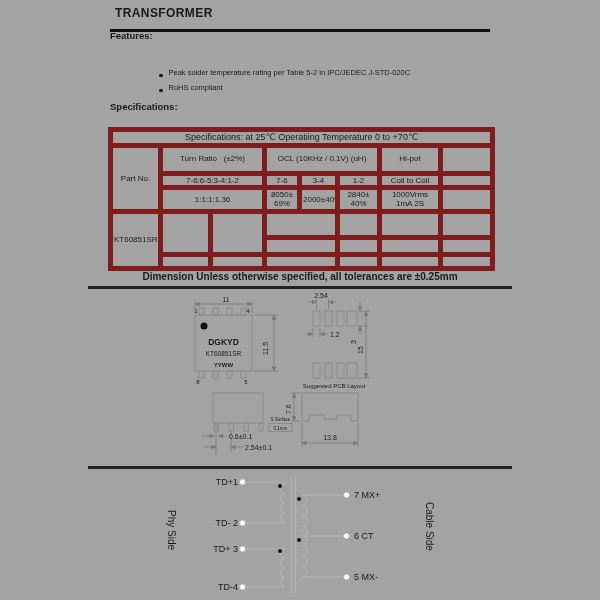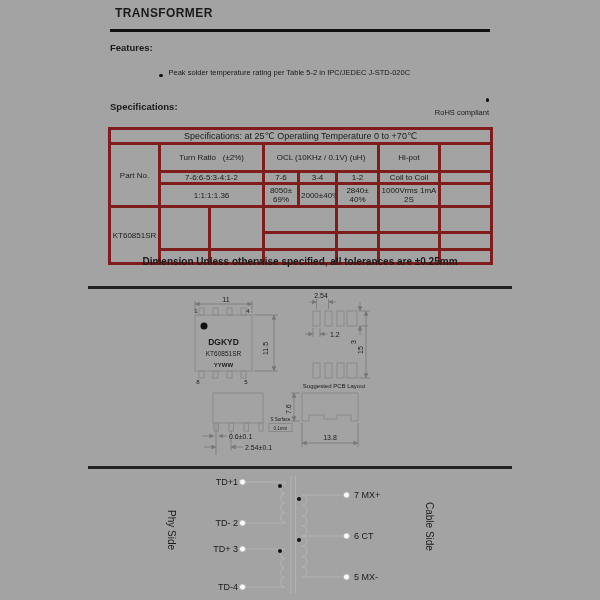--- a/index.html
+++ b/index.html
@@ -13,21 +13,21 @@
   .rule-mid{background:#222;height:2.5px;}
   .sec-heading{font-size:9.5px;font-weight:bold;}
   .bullet-row{display:flex;align-items:flex-end;gap:6px;font-size:7.5px;}
   .bullet-dot{width:3.5px;height:3.5px;border-radius:50%;background:#111;margin-top:2px;flex:0 0 auto;}
   .center-head{width:424px;text-align:center;font-size:10px;font-weight:bold;}
   table.spec{
     border-collapse:collapse;table-layout:fixed;width:382px;
     font-size:8px;color:#1a1a1a;border:1.5px solid #333;
   }
   table.spec td{
-    border:3px solid #7f1d1d;text-align:center;vertical-align:middle;
+    border:5px solid #7f1d1d;text-align:center;vertical-align:middle;
     padding:0 1px;line-height:1.18;overflow:hidden;
   }
   td.tbl-title{font-size:9px;}
   svg text{fill:#1a1a1a;}
   .ln{stroke:#8a8a8a;stroke-width:1;fill:none;}
   .dim{stroke:#7a7a7a;stroke-width:0.8;fill:none;}
   .dtxt{font-size:7px;}
   .tiny{font-size:4.5px;}
   .sl{stroke:#b3b3b3;stroke-width:1.1;fill:none;}
   .term{stroke:#b3b3b3;stroke-width:1;fill:#fff;}
@@ -35,26 +35,26 @@
   .side-label{font-size:10px;}
 </style>
 </head>
 <body>
 
 <div class="page">
 
   <div class="abs doc-title">TRANSFORMER</div>
   <div class="abs rule-thick" style="left:110px;top:29px;width:380px;"></div>
 
-  <div class="abs sec-heading" style="left:110px;top:42px;">Features:</div>
+  <div class="abs sec-heading" style="left:110px;top:30px;">Features:</div>
   <div class="abs bullet-row" style="left:159px;top:68px;width:330px;">
     <span class="bullet-dot"></span>
     <span>Peak solder temperature rating per Table 5-2 in IPC/JEDEC J-STD-020C</span>
   </div>
-  <div class="abs bullet-row" style="left:159px;top:96px;width:330px;flex-direction:column;">
+  <div class="abs bullet-row" style="left:159px;top:83px;width:330px;">
     <span class="bullet-dot"></span>
     <span>RoHS compliant</span>
   </div>
 
   <div class="abs sec-heading" style="left:110px;top:101px;">Specifications:</div>
 
   <table class="spec abs" style="left:108px;top:127px;">
     <colgroup>
       <col style="width:50px">
         <col style="width:50px">
@@ -111,21 +111,21 @@
       <td></td>
       <td></td>
       <td colspan="2"></td>
       <td></td>
       <td></td>
       <td></td>
     </tr>
   </tbody>
     </table>
 
-  <div class="abs center-head" style="left:88px;top:256px;">Dimension Unless otherwise specified, all tolerances are ±0.25mm</div>
+  <div class="abs center-head" style="left:88px;top:271px;">Dimension Unless otherwise specified, all tolerances are ±0.25mm</div>
   <div class="abs rule-mid" style="left:88px;top:286px;width:424px;"></div>
 
   <svg class="abs" style="left:88px;top:289px;" width="424" height="166" viewBox="0 0 424 166">
     <defs>
       <marker id="ae" markerWidth="7" markerHeight="6" refX="5.8" refY="3" orient="auto">
         <path d="M0,0 L6,3 L0,6 Z" fill="#777"></path>
       </marker>
       <marker id="as" markerWidth="7" markerHeight="6" refX="5.8" refY="3" orient="auto-start-reverse">
         <path d="M0,0 L6,3 L0,6 Z" fill="#777"></path>
       </marker>

